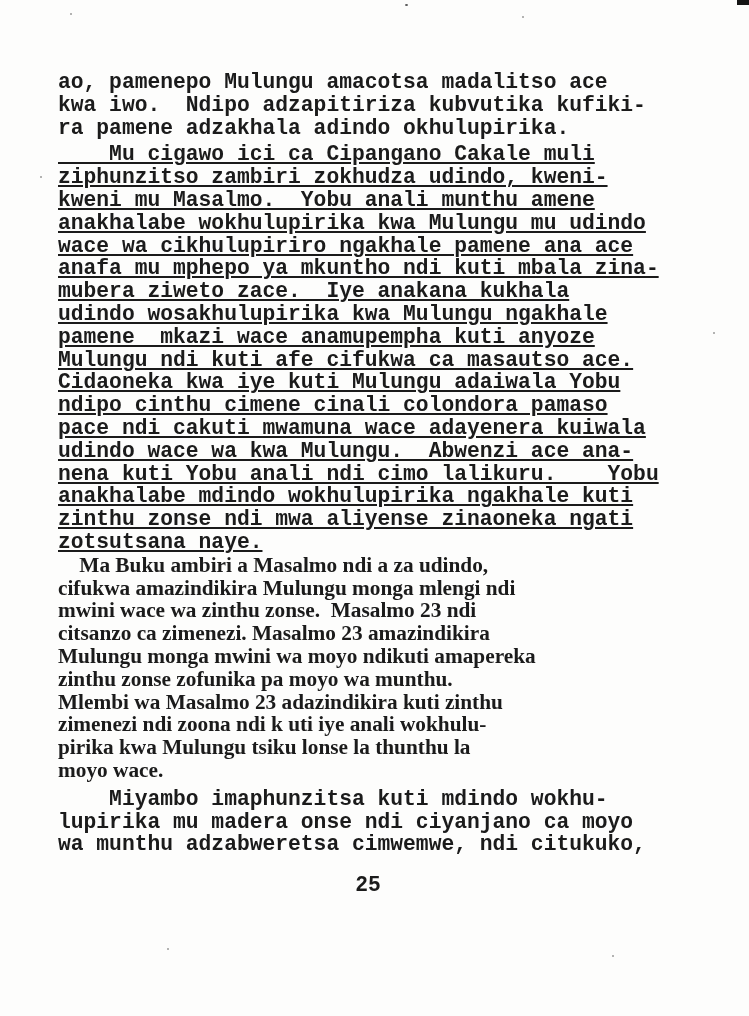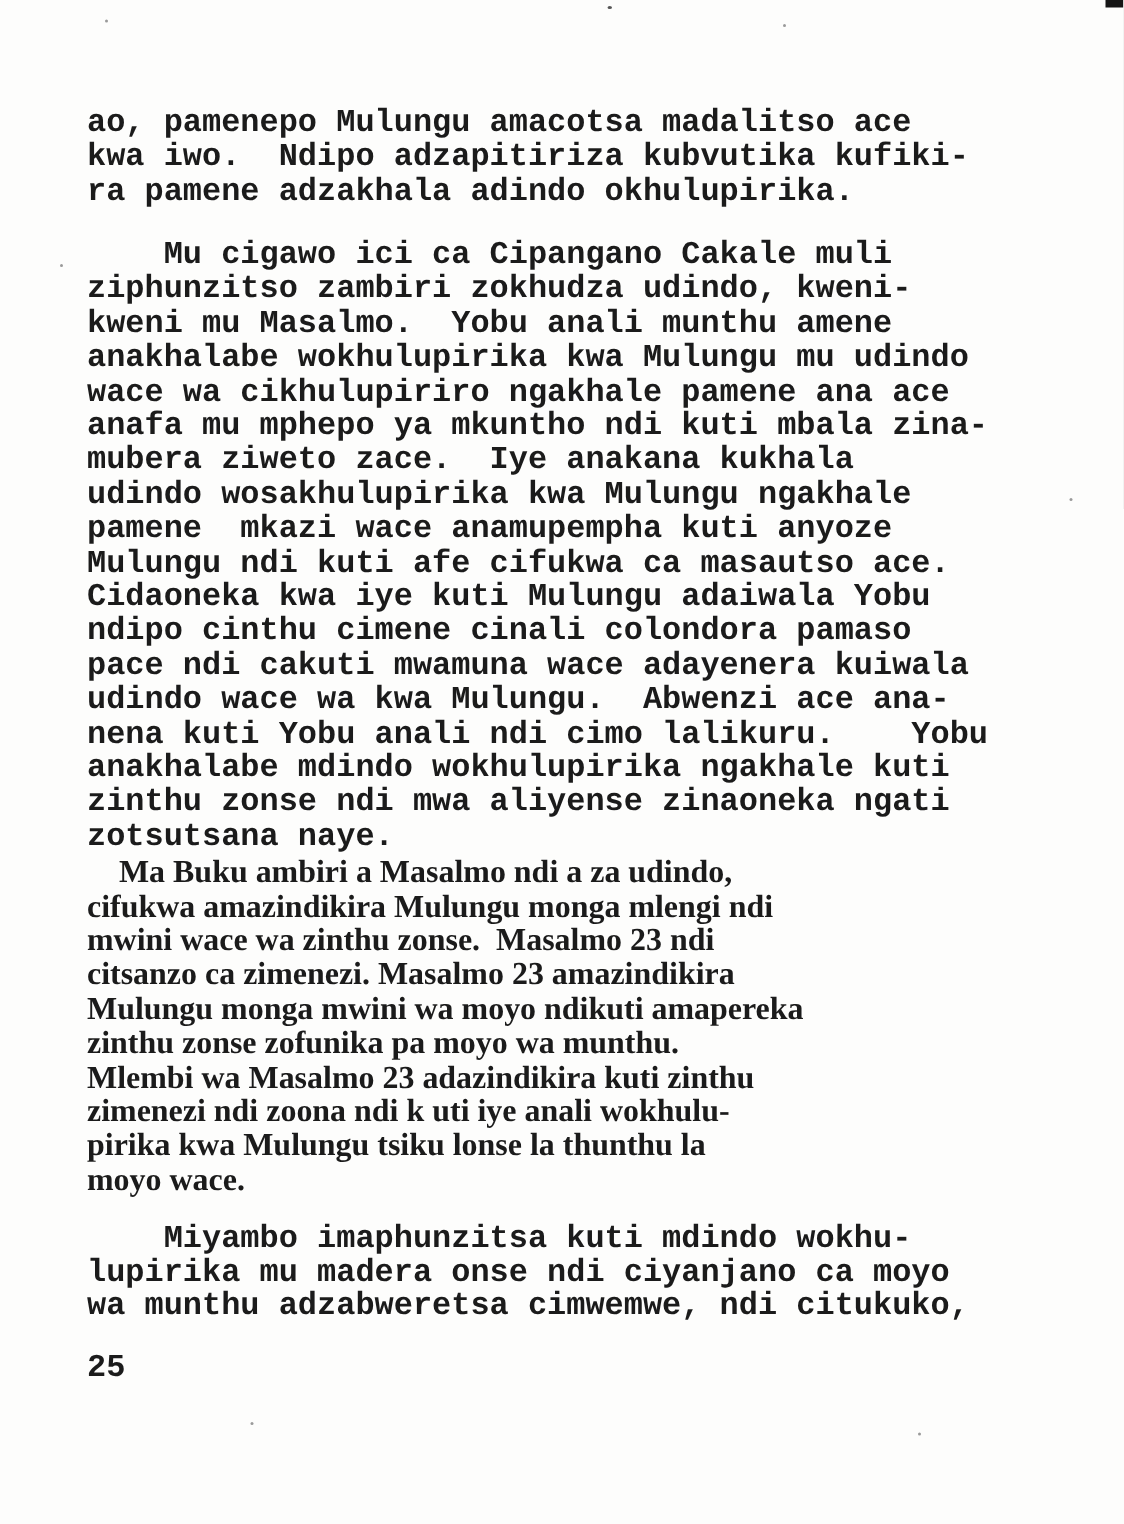--- a/index.html
+++ b/index.html
@@ -26,26 +26,26 @@
   .block {
     margin: 0;
     white-space: pre;
     font-size: 21.3px;
     line-height: 22.8px;
     font-weight: bold;
     letter-spacing: 0;
   }
   .intro       { margin-top: 71px; }
   .heading     { margin-top: 28px; font-size: 21.3px; }
-  .para-1      { margin-top: 20px; }
+  .para-1      { margin-top: 4px; text-decoration: underline; }
   .para-2      { margin-top: 0px; font-family: Liberation Serif, serif; }
-  .para-3      { margin-top: 17px; }
+  .para-3      { margin-top: 6px; }
   .page-number {
     margin-top: 18px;
-    text-align: left;
+    text-align: center;
     font-size: 21.3px;
     line-height: 22.8px;
     font-weight: bold;
   }
   .corner-mark {
     position: absolute;
     top: 0;
     right: 0;
     width: 12px;
     height: 5px;

